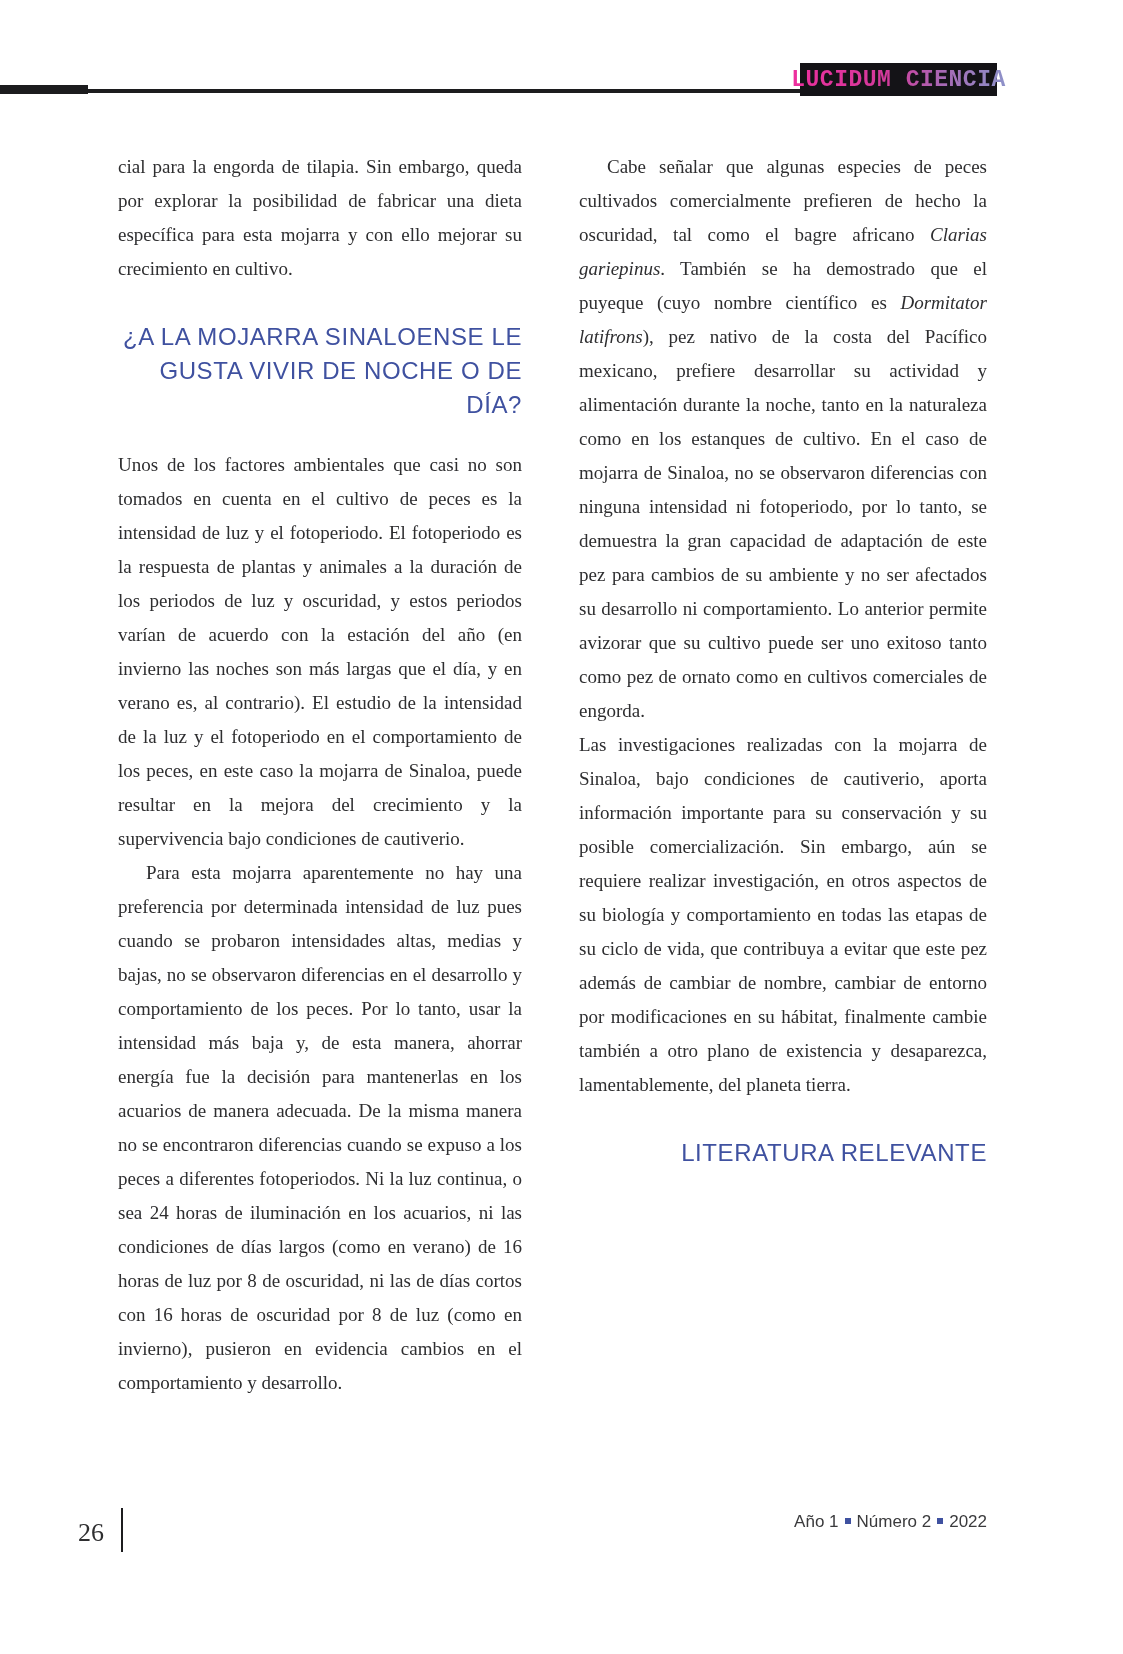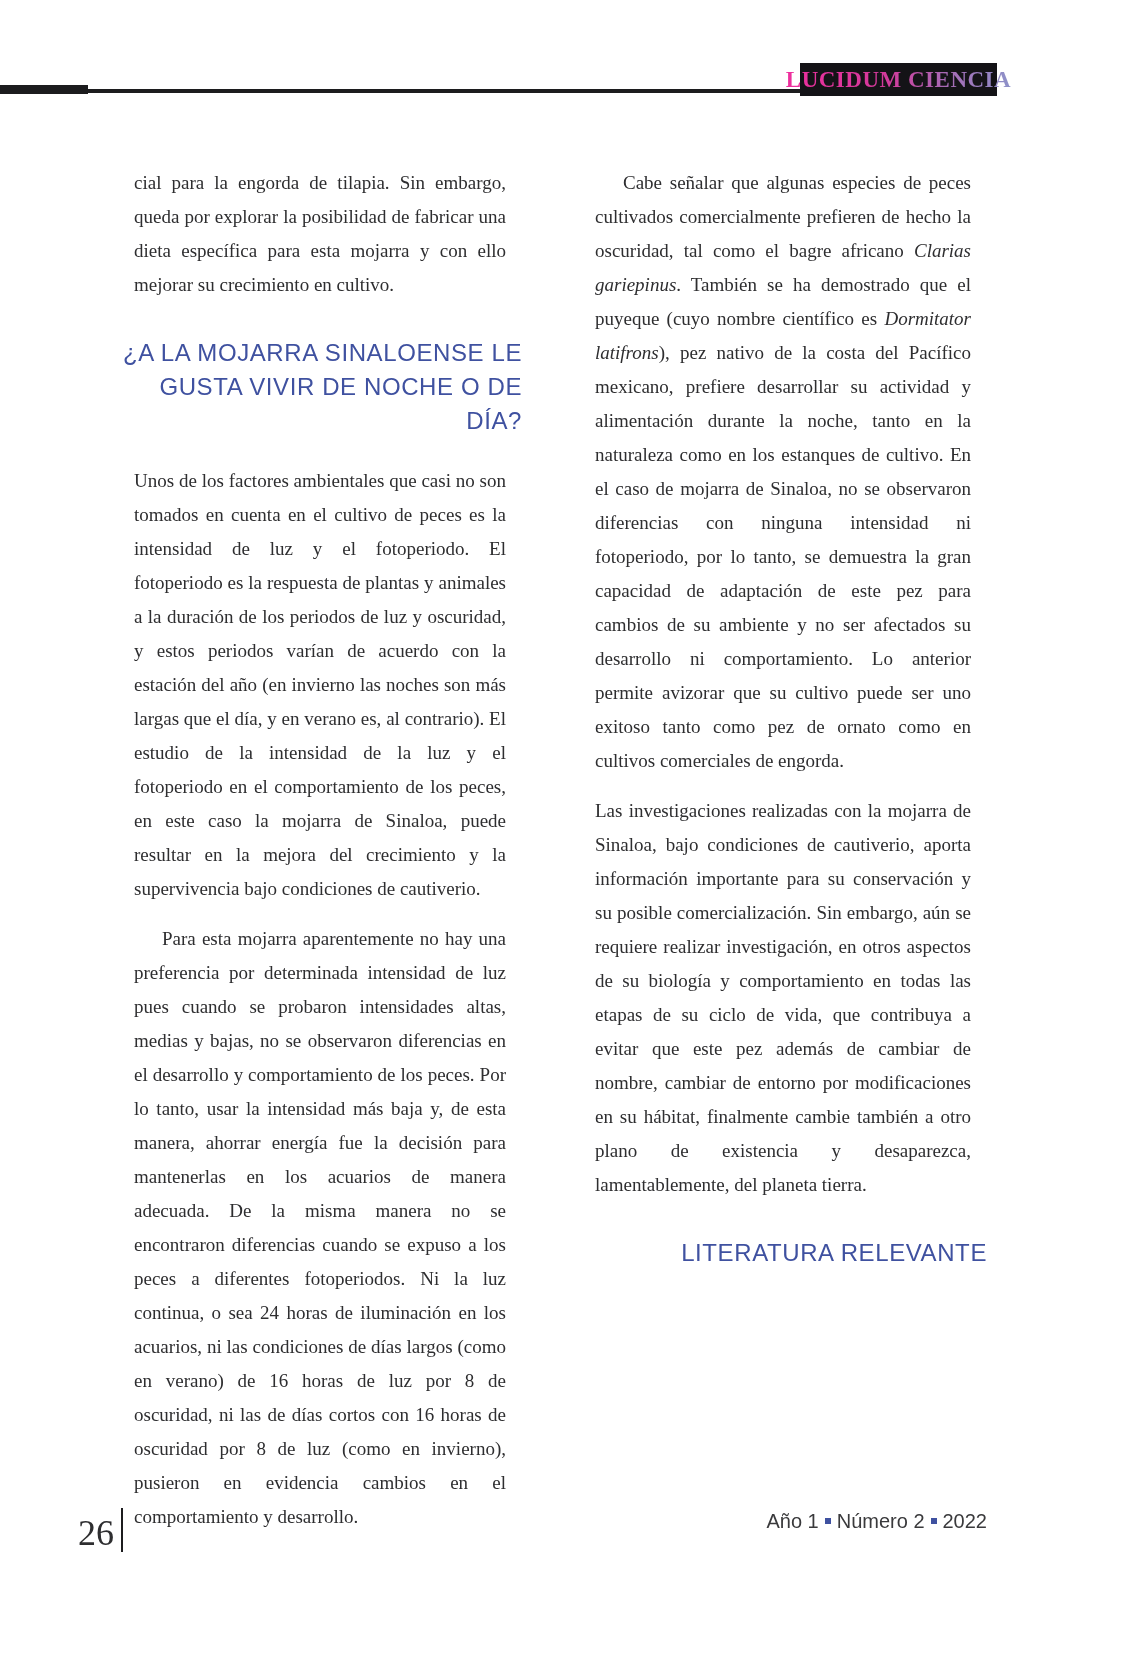--- a/index.html
+++ b/index.html
@@ -13,63 +13,63 @@
   }
 
   
   .bar-thick { position:absolute; left:0; top:85px; width:88px; height:9px; background:#1c1c1e; }
   .bar-thin  { position:absolute; left:88px; top:89px; width:712px; height:4px; background:#1c1c1e; }
   .logo-box  {
     position:absolute; left:800px; top:63px; width:197px; height:33px;
     background:#141317; display:flex; align-items:center; justify-content:center;
   }
   .logo-text {
-    font-family:Liberation Serif, serif;
+    font-family:Liberation Mono, monospace;
     font-weight:bold; font-size:23px; letter-spacing:0.5px; white-space:nowrap;
     background:linear-gradient(90deg, #ee2f9e 0%, #d23a9b 45%, #a868b4 70%, #8d92c9 100%);
     -webkit-background-clip:text; background-clip:text;
     color:transparent; -webkit-text-fill-color:transparent;
   }
 
   
   .col {
     position:absolute; top:150px;
     font-size:19px; line-height:34px;
     text-align:justify;
   }
   .col-left  { left:118px; width:404px; }
   .col-right { left:579px; width:408px; }
-  .col p { margin:16px; }
+  .col p { margin:0; }
   .indent { text-indent:28px;font-family:Liberation Serif, serif; }
   .section-heading {
     font-family:"Liberation Sans", sans-serif;
     font-weight:400;
     color:#3f51a0;
     font-size:24px; line-height:34px;
     letter-spacing:0.6px;
     margin:34px 0 26px 0;
     text-align:right;
   }
   .italic { font-style:italic; }
   .reference { padding-left:30px; text-indent:-30px; }
 
   
   .page-number {
     position:absolute; left:78px; top:1513px;
-    font-size:36px; line-height:40px; color:#2e2e30;
+    font-size:26px; line-height:40px; color:#2e2e30;
   }
   .page-number-bar {
     position:absolute; left:121px; top:1508px;
     width:2px; height:44px; background:#1c1c1e;
   }
   .footer-info {
     position:absolute; right:136px; top:1510px;
     text-align:right;
     font-family:"Liberation Sans", sans-serif;
-    font-size:20px; line-height:23px; color:#3a3a3c;
+    font-size:17px; line-height:23px; color:#3a3a3c;
   }
   .sq {
     display:inline-block; width:6px; height:6px;
     background:#3f51a0; margin:0 6px 3px 6px; vertical-align:middle;
   }
 </style>
 </head>
 <body>
 
 <div class="bar-thick"></div>

